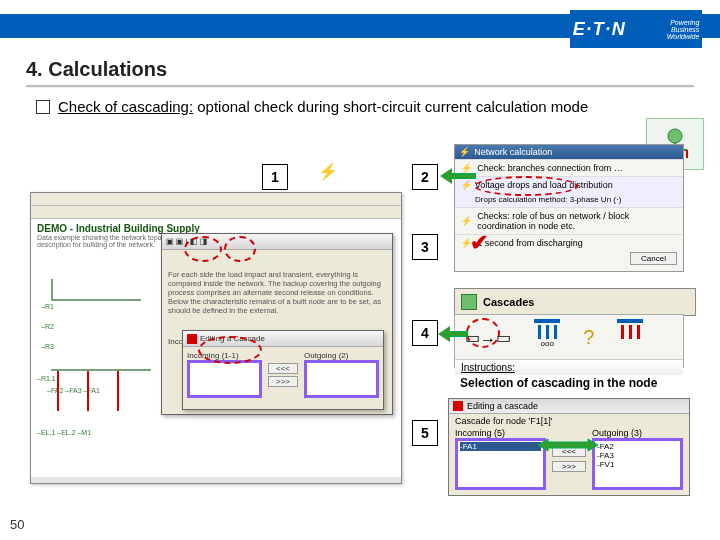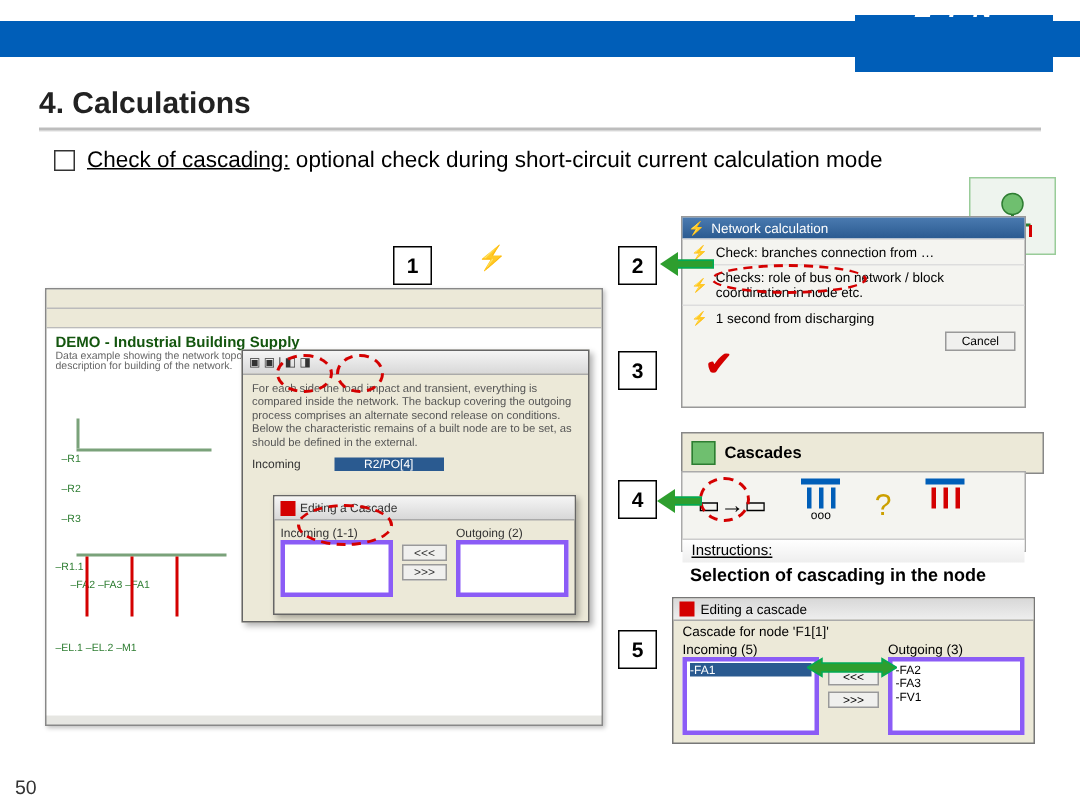--- a/index.html
+++ b/index.html
@@ -30,21 +30,21 @@
     right: 18px;
     top: 10px;
     width: 120px;
     height: 38px;
     background: #005eb8;
     color: #fff;
     font-weight: bold;
     font-style: italic;
     letter-spacing: 1px;
     display: flex;
-    flex-direction: column;
+    flex-direction: row;
     align-items: center;
     justify-content: center;
     font-size: 18px;
     padding: 0 6px;
     gap: 41px;
   }
   .logo small {
     font-size: 7px;
     font-style: italic;
     letter-spacing: 0;
@@ -370,21 +370,21 @@
       <div class="diagram-line" style="left:46px; top:92px; width:2px; height:40px; background:#d40000;"></div>
       <div class="diagram-line" style="left:76px; top:92px; width:2px; height:40px; background:#d40000;"></div>
       <div style="position:absolute; left:-4px; top:150px; font-size:7px; color:#2e7d32;">–EL.1    –EL.2      –M1</div>
     </div>
   </div>
 
   <div class="dialog-inner" style="left:130px; top:40px; width:230px; height:180px;">
     <div class="tbar2">
       <span>▣ ▣ | ◧ ◨</span>
     </div>
-    <div style="padding:4px 6px; font-size:7.5px; color:#555;">
+    <div style="padding:20px 6px; font-size:7.5px; color:#555;">
       For each side the load impact and transient, everything is compared inside the network. The backup covering the outgoing process comprises an alternate second release on conditions. Below the characteristic remains of a built node are to be set, as should be defined in the external.
     </div>
     <div style="padding:2px 6px; font-size:8px;">
       <span>Incoming</span>
       <span style="display:inline-block; background:#2a5a90; color:#fff; padding:0 20px; margin-left:20px;">R2/PO[4]</span>
     </div>
 
     <div class="dialog-inner" style="left:20px; top:96px; width:200px; height:78px;">
       <div class="tbar2">
         <span style="width:10px;height:10px;background:#d40000;display:inline-block;"></span>
@@ -413,20 +413,24 @@
 <div class="circle-marker" style="left:198px; top:336px; width:60px; height:24px;"></div>
 
 <div class="panel-right" style="left:454px; top:144px; width:228px; height:126px;">
   <div class="hdr">
     <span style="color:#ffd24d;">⚡</span>
     <span>Network calculation</span>
   </div>
   <div class="row">
     <span style="color:#d40000;">⚡</span>
     <span>Check: branches connection from …</span>
+  </div>
+  <div class="row" style="flex-direction:column; align-items:flex-start; background:#eef;">
+    <div><span style="color:#d40000;">⚡</span> <span>Voltage drops and load distribution</span></div>
+    <div style="font-size:8px; padding-left:14px;">Drops calculation method:  3-phase Un  (·)</div>
   </div>
   <div class="row">
     <span style="color:#d40000;">⚡</span>
     <span>Checks: role of bus on network / block coordination in node etc.</span>
   </div>
   <div class="row">
     <span style="color:#d40000;">⚡</span>
     <span>1 second from discharging</span>
   </div>
   <div style="text-align:right; padding:2px 6px;">

